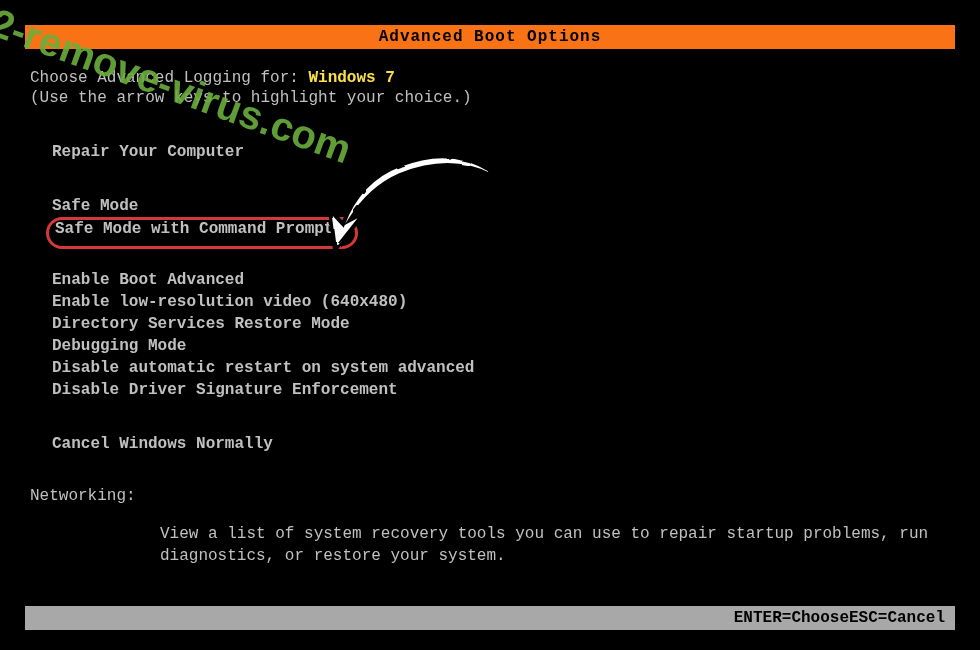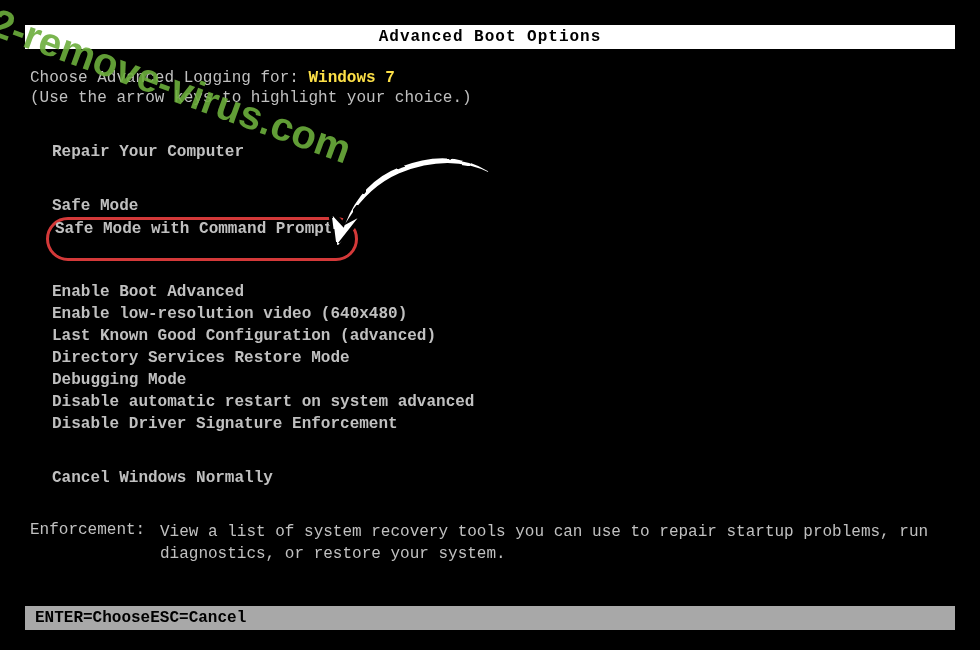--- a/index.html
+++ b/index.html
@@ -11,21 +11,21 @@
       width: 980px;
       height: 650px;
       background: #000;
       font-family: 'Courier New', monospace;
       font-size: 16px;
       color: #c0c0c0;
       position: relative;
       overflow: hidden;
     }
     .title-bar {
-      background: #ffffff;
+      background: #f97316;
       color: #000;
       text-align: center;
       padding: 3px 0;
       margin: 25px 25px 0 25px;
       font-weight: bold;
       letter-spacing: 1px;
     }
     .content {
       padding: 20px 30px;
     }
@@ -44,45 +44,46 @@
     }
     .menu-item {
       padding: 2px 0 2px 22px;
       cursor: pointer;
       font-weight: bold;
     }
     .menu-item.highlighted {
       border: 3px solid #d43939;
       border-radius: 24px;
       display: inline-block;
-      padding: 0 22px 20px 6px;
+      padding: 0 22px 8px 6px;
       margin-left: 16px;
     }
     .label-text {
       display: inline-block;
       width: 130px;
     }
     .description-block {
       display: flex;
       align-items: flex-start;
     }
     .description-text {
       flex: 1;
       line-height: 1.4;
+      margin-top: 36px;
     }
     .footer-bar {
       position: absolute;
       bottom: 20px;
       left: 25px;
       right: 25px;
       background: #a8a8a8;
       color: #000;
       padding: 3px 10px;
       display: flex;
-      justify-content: flex-start;
+      justify-content: flex-end;
       font-weight: bold;
     }
     .watermark {
       position: absolute;
       top: 0;
       left: 0;
       color: #6cae3c;
       font-family: Arial, sans-serif;
       font-size: 40px;
       font-weight: bold;
@@ -119,34 +120,33 @@
 
   <div class="section-gap"></div>
 
   <div class="menu-item">Safe Mode</div>
   <div class="menu-item highlighted">Safe Mode with Command Prompt</div>
 
   <div class="section-gap-sm"></div>
 
   <div class="menu-item">Enable Boot Advanced</div>
   <div class="menu-item">Enable low-resolution video (640x480)</div>
-  <div class="menu-item">Last Known Good Configuration (advanced)</div>
   <div class="menu-item">Directory Services Restore Mode</div>
   <div class="menu-item">Debugging Mode</div>
   <div class="menu-item">Disable automatic restart on system advanced</div>
   <div class="menu-item">Disable Driver Signature Enforcement</div>
 
   <div class="section-gap"></div>
 
   <div class="menu-item">Cancel Windows Normally</div>
 
   <div class="section-gap"></div>
 
   <div class="description-block">
-    <div class="label-text">Enforcement:</div>
+    <div class="label-text">Networking:</div>
     <div class="description-text">View a list of system recovery tools you can use to repair startup problems, run diagnostics, or restore your system.</div>
   </div>
 </div>
 
 <div class="footer-bar">
   <span>ENTER=Choose</span>
   <span>ESC=Cancel</span>
 </div>
 
 <div class="watermark">2-remove-virus.com</div>

